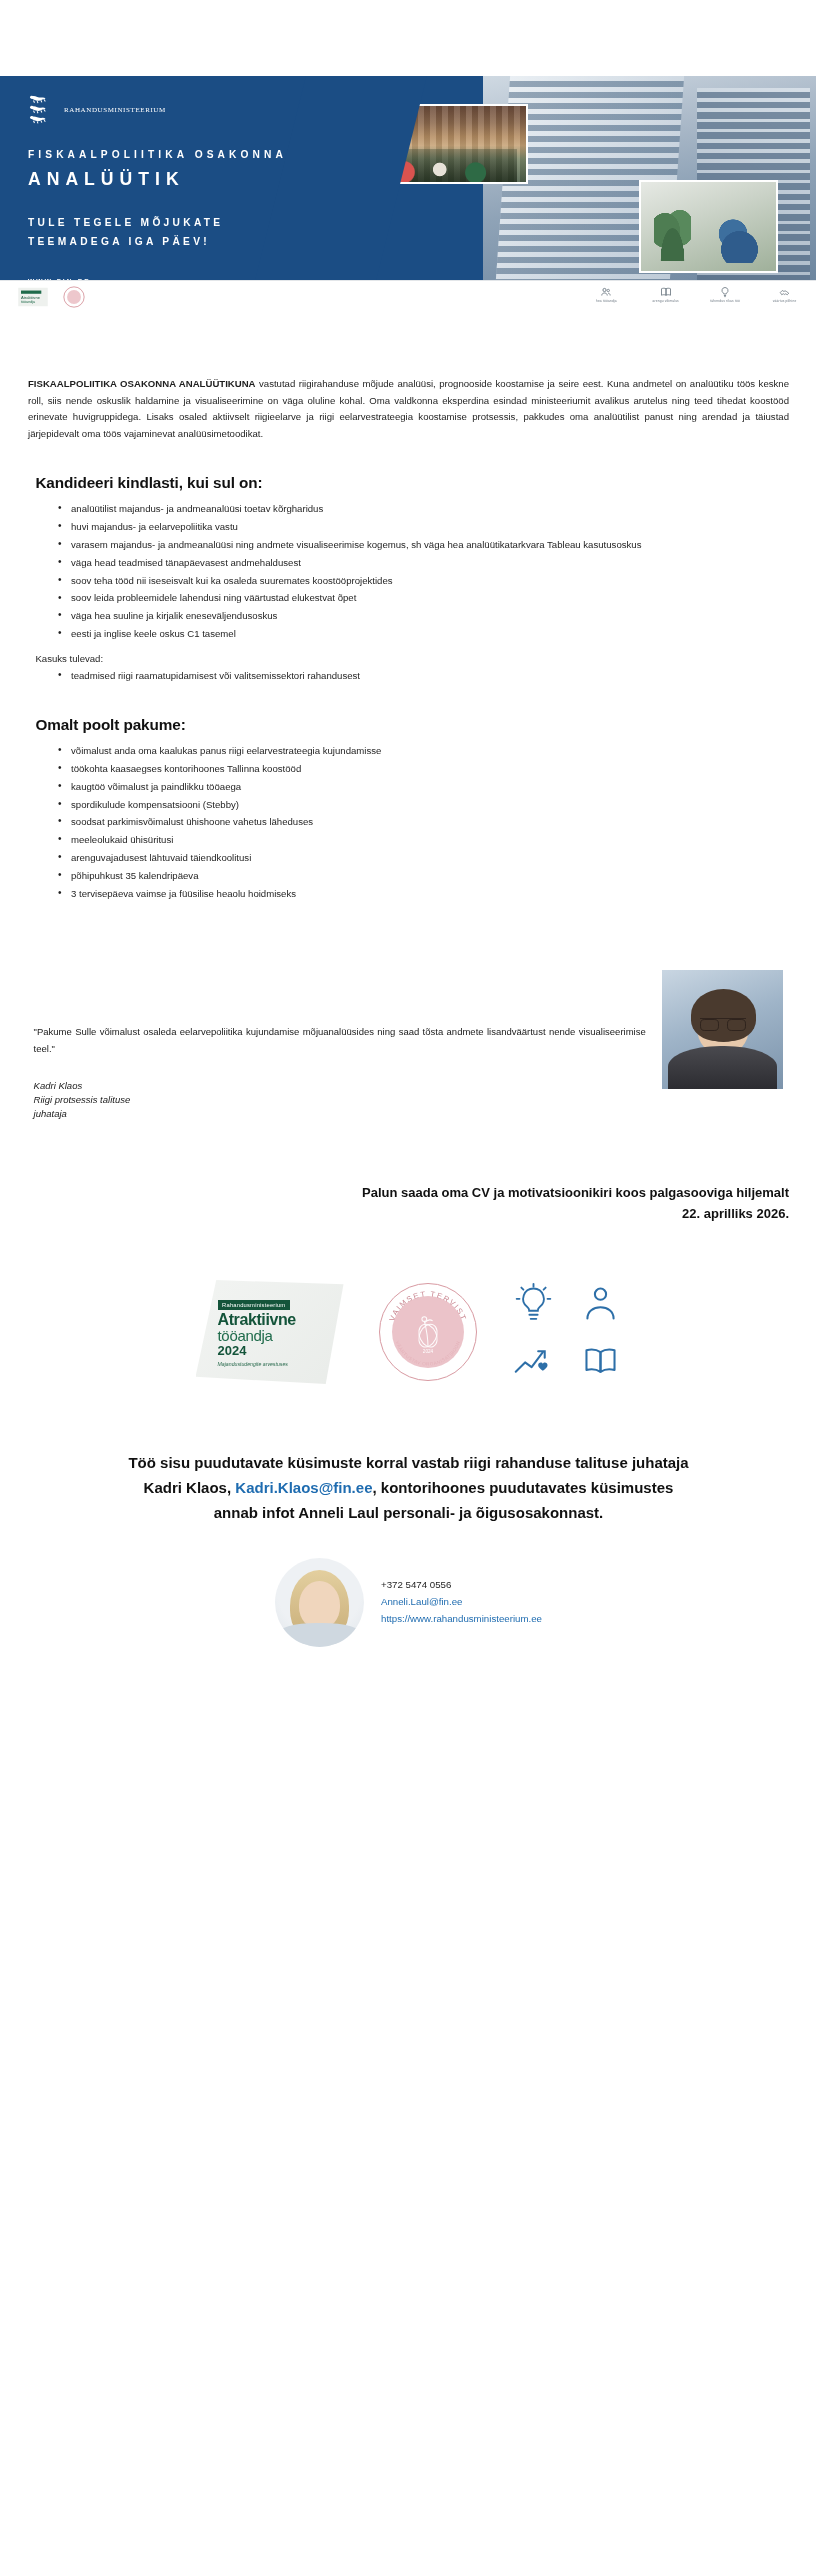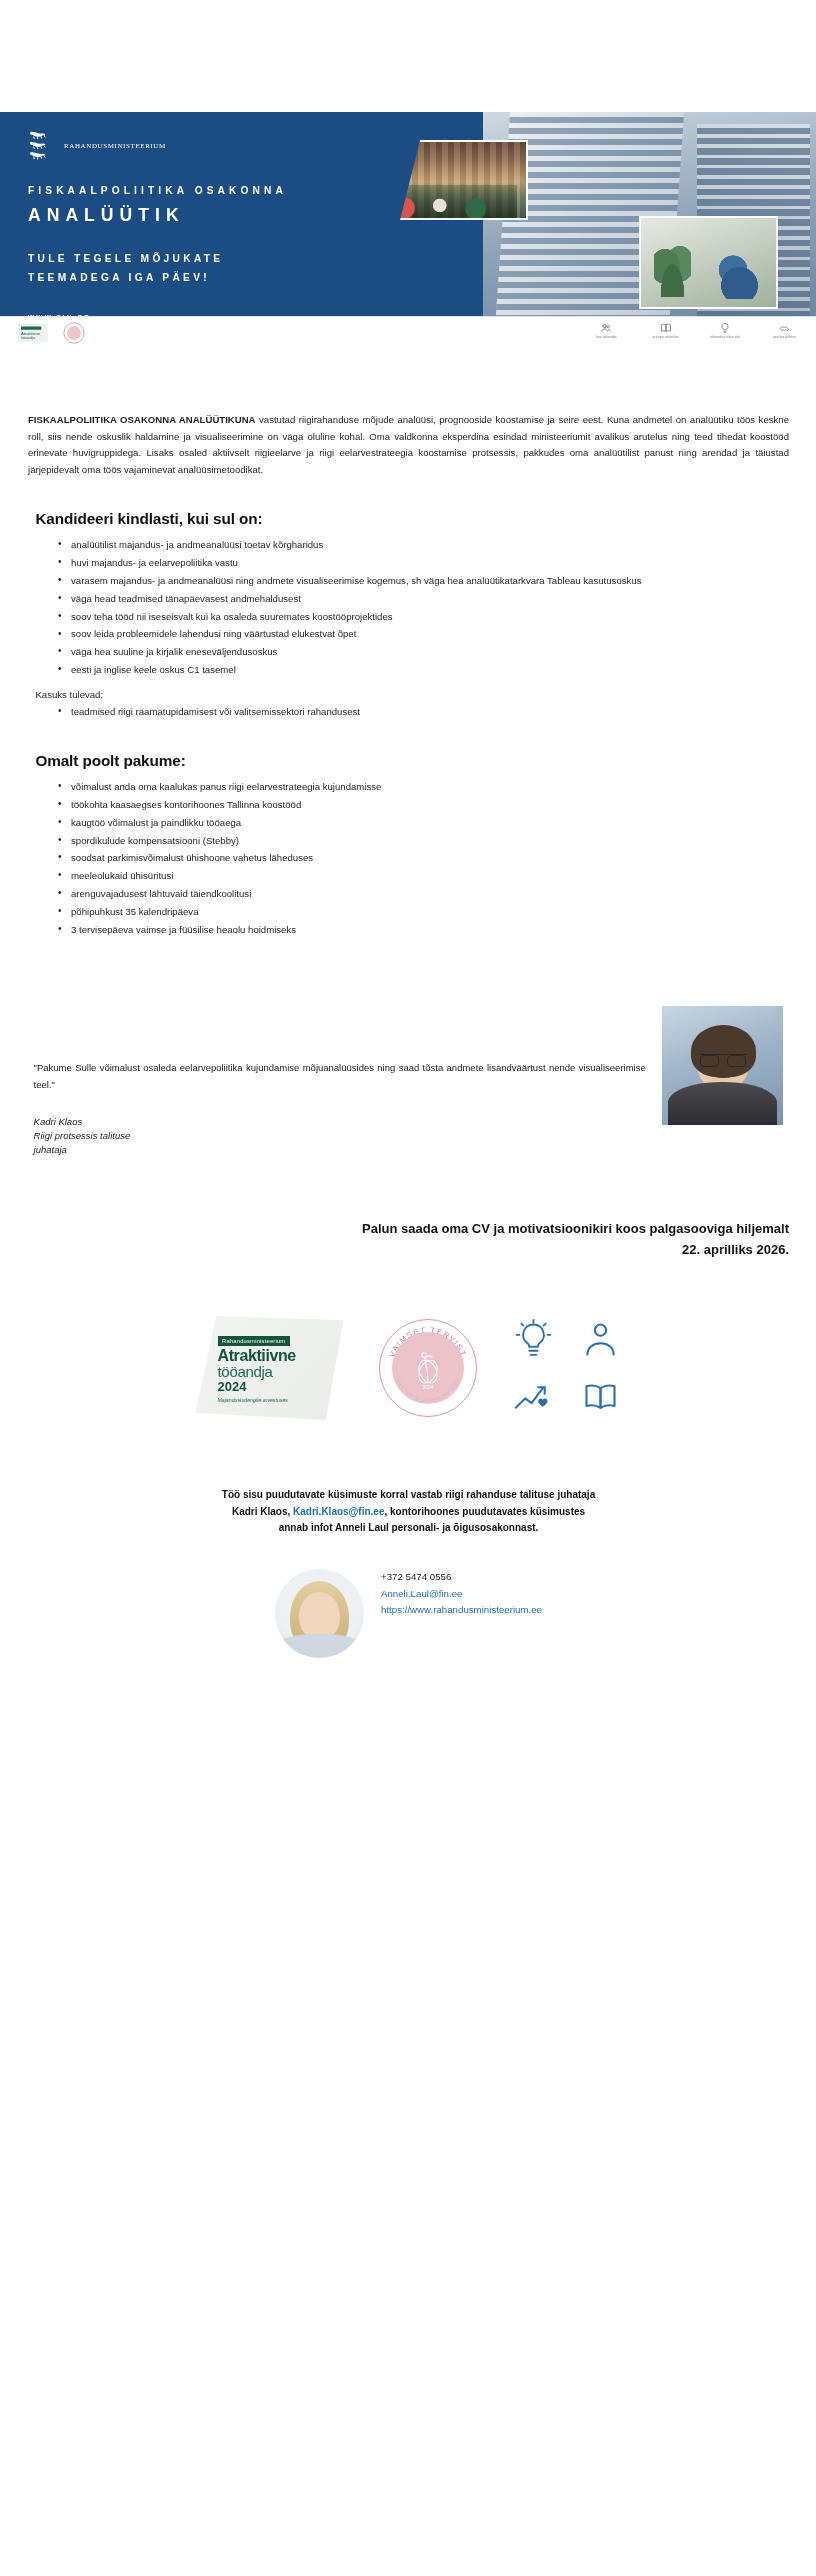--- a/index.html
+++ b/index.html
@@ -5,21 +5,21 @@
 <style>
   * { box-sizing: border-box; }
   html, body { margin: 0; padding: 0; }
   body {
     width: 817px;
     background: #ffffff;
     font-family: "Liberation Sans", sans-serif;
     color: #1a1a1a;
     -webkit-font-smoothing: antialiased;
   }
-  .page { width: 817px; position: relative; background: #fff; padding-bottom: 37px; margin-top: 36px; }
+  .page { width: 817px; position: relative; background: #fff; padding-bottom: 37px; }
 
   
   .top-gap { height: 76px; background: #ffffff; }
 
   
   .hero {
     position: relative;
     height: 204px;
     background: #1b4d84;
     overflow: hidden;
@@ -337,30 +337,31 @@
     margin:-24px 0 0 -24px;
   }
 
   .pictos { display: flex; gap: 24px; align-items: center; }
   .picto-col { display: flex; flex-direction: column; gap: 15px; }
   .picto { width: 43px; height: 43px; }
 
   
   .footer-text {
     text-align: center;
-    font-size: 10px;
+    font-size: 15px;
     font-weight: 700;
     line-height: 1.66;
     margin: 67px 0 0;
     color: #111;
   }
   .footer-text a { color: #1f6cb0; text-decoration: none; font-weight: 700; }
 
   .contact-row {
     display: flex;
+    align-items: center;
     justify-content: center;
     gap: 17px;
     margin-top: 32px;
   }
   .contact-photo {
     width: 89px; height: 89px; border-radius: 50%;
     flex: 0 0 89px;
     background: radial-gradient(circle at 50% 35%, #eef1f4 0 58%, #dde3e9 100%);
     position: relative; overflow: hidden;
   }

